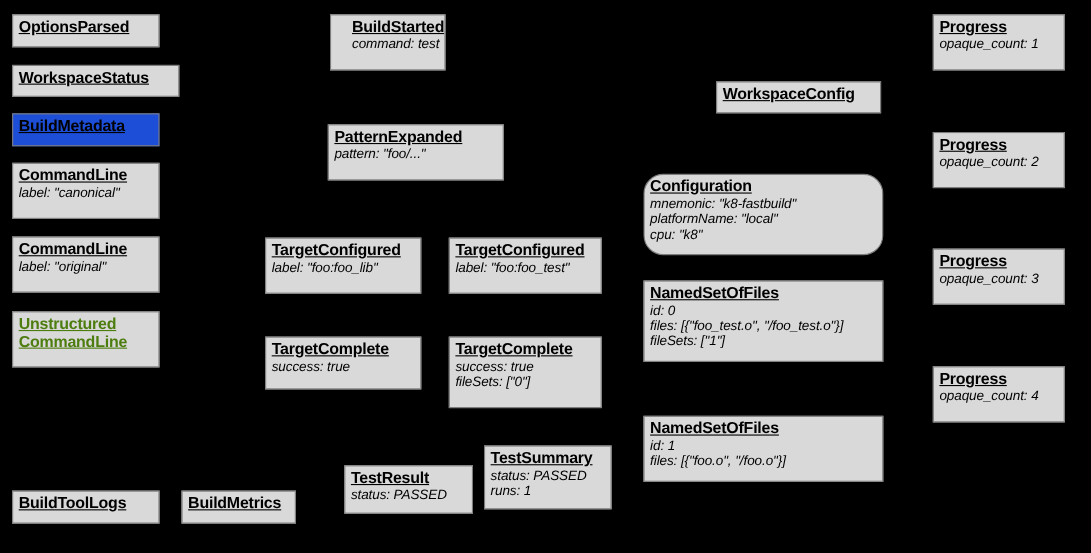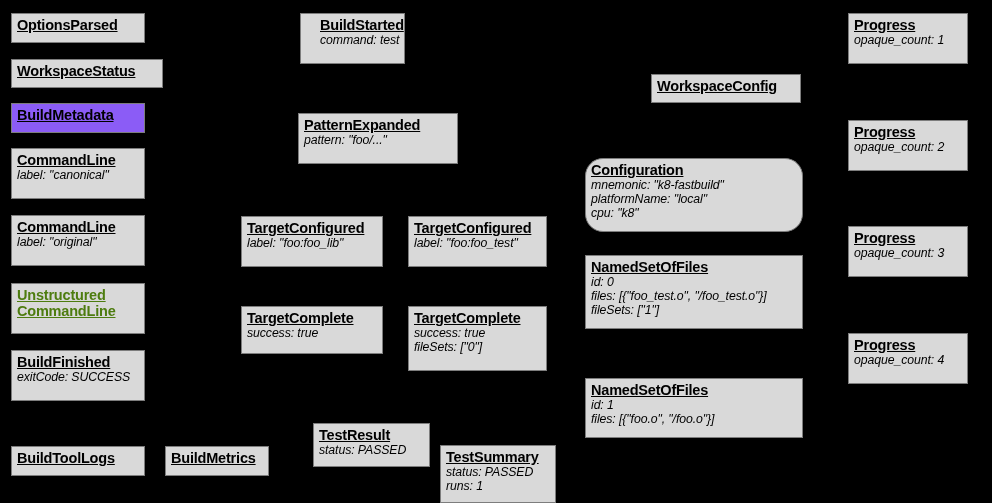--- a/index.html
+++ b/index.html
@@ -52,46 +52,40 @@
 
 <div id="canvas" style="width: 992px; height: 503px; background: rgb(0, 0, 0);">
     <div class="node" style="left: 11px; top: 13px; width: 134px; height: 30px; background: rgb(217, 217, 217); border-color: rgb(125, 125, 125); color: rgb(0, 0, 0);">
       <span class="node-title">OptionsParsed</span>
       <span class="node-fields"></span>
     </div>
     <div class="node" style="left: 11px; top: 59px; width: 152px; height: 29px; background: rgb(217, 217, 217); border-color: rgb(125, 125, 125); color: rgb(0, 0, 0);">
       <span class="node-title">WorkspaceStatus</span>
       <span class="node-fields"></span>
     </div>
-    <div class="node" style="left: 11px; top: 103px; width: 134px; height: 30px; background: #8b5cf6; border-color: rgb(125, 125, 125); color: rgb(0, 0, 0);">
+    <div class="node" style="left: 11px; top: 103px; width: 134px; height: 30px; background: #1d4ed8; border-color: rgb(125, 125, 125); color: rgb(0, 0, 0);">
       <span class="node-title">BuildMetadata</span>
       <span class="node-fields"></span>
     </div>
     <div class="node" style="left: 11px; top: 148px; width: 134px; height: 51px; background: rgb(217, 217, 217); border-color: rgb(125, 125, 125); color: rgb(0, 0, 0);">
       <span class="node-title">CommandLine</span>
       <span class="node-fields">
         <span class="node-field">label: "canonical"</span>
       </span>
     </div>
     <div class="node" style="left: 11px; top: 215px; width: 134px; height: 51px; background: rgb(217, 217, 217); border-color: rgb(125, 125, 125); color: rgb(0, 0, 0);">
       <span class="node-title">CommandLine</span>
       <span class="node-fields">
         <span class="node-field">label: "original"</span>
       </span>
     </div>
     <div class="node" style="left: 11px; top: 283px; width: 134px; height: 51px; background: rgb(217, 217, 217); border-color: rgb(125, 125, 125); color: #4d7c0f;">
       <span class="node-title">Unstructured
 CommandLine</span>
       <span class="node-fields"></span>
-    </div>
-    <div class="node" style="left: 11px; top: 350px; width: 134px; height: 51px; background: rgb(217, 217, 217); border-color: rgb(125, 125, 125); color: rgb(0, 0, 0);">
-      <span class="node-title">BuildFinished</span>
-      <span class="node-fields">
-        <span class="node-field">exitCode: SUCCESS</span>
-      </span>
     </div>
     <div class="node" style="left: 11px; top: 446px; width: 134px; height: 30px; background: rgb(217, 217, 217); border-color: rgb(125, 125, 125); color: rgb(0, 0, 0);">
       <span class="node-title">BuildToolLogs</span>
       <span class="node-fields"></span>
     </div>
     <div class="node" style="left: 165px; top: 446px; width: 104px; height: 30px; background: rgb(217, 217, 217); border-color: rgb(125, 125, 125); color: rgb(0, 0, 0);">
       <span class="node-title">BuildMetrics</span>
       <span class="node-fields"></span>
     </div>
     <div class="node" style="left: 300px; top: 13px; width: 105px; height: 51px; background: rgb(217, 217, 217); border-color: rgb(125, 125, 125); color: rgb(0, 0, 0); padding-left: 19px;">
@@ -130,21 +124,21 @@
         <span class="node-field">success: true</span>
         <span class="node-field">fileSets: ["0"]</span>
       </span>
     </div>
     <div class="node" style="left: 313px; top: 423px; width: 117px; height: 44px; background: rgb(217, 217, 217); border-color: rgb(125, 125, 125); color: rgb(0, 0, 0);">
       <span class="node-title">TestResult</span>
       <span class="node-fields">
         <span class="node-field">status: PASSED</span>
       </span>
     </div>
-    <div class="node" style="left: 440px; top: 405px; width: 116px; height: 58px; background: rgb(217, 217, 217); border-color: rgb(125, 125, 125); color: rgb(0, 0, 0); margin-top: 40px;">
+    <div class="node" style="left: 440px; top: 405px; width: 116px; height: 58px; background: rgb(217, 217, 217); border-color: rgb(125, 125, 125); color: rgb(0, 0, 0);">
       <span class="node-title">TestSummary</span>
       <span class="node-fields">
         <span class="node-field">status: PASSED</span>
         <span class="node-field">runs: 1</span>
       </span>
     </div>
     <div class="node" style="left: 651px; top: 74px; width: 150px; height: 29px; background: rgb(217, 217, 217); border-color: rgb(125, 125, 125); color: rgb(0, 0, 0);">
       <span class="node-title">WorkspaceConfig</span>
       <span class="node-fields"></span>
     </div>

